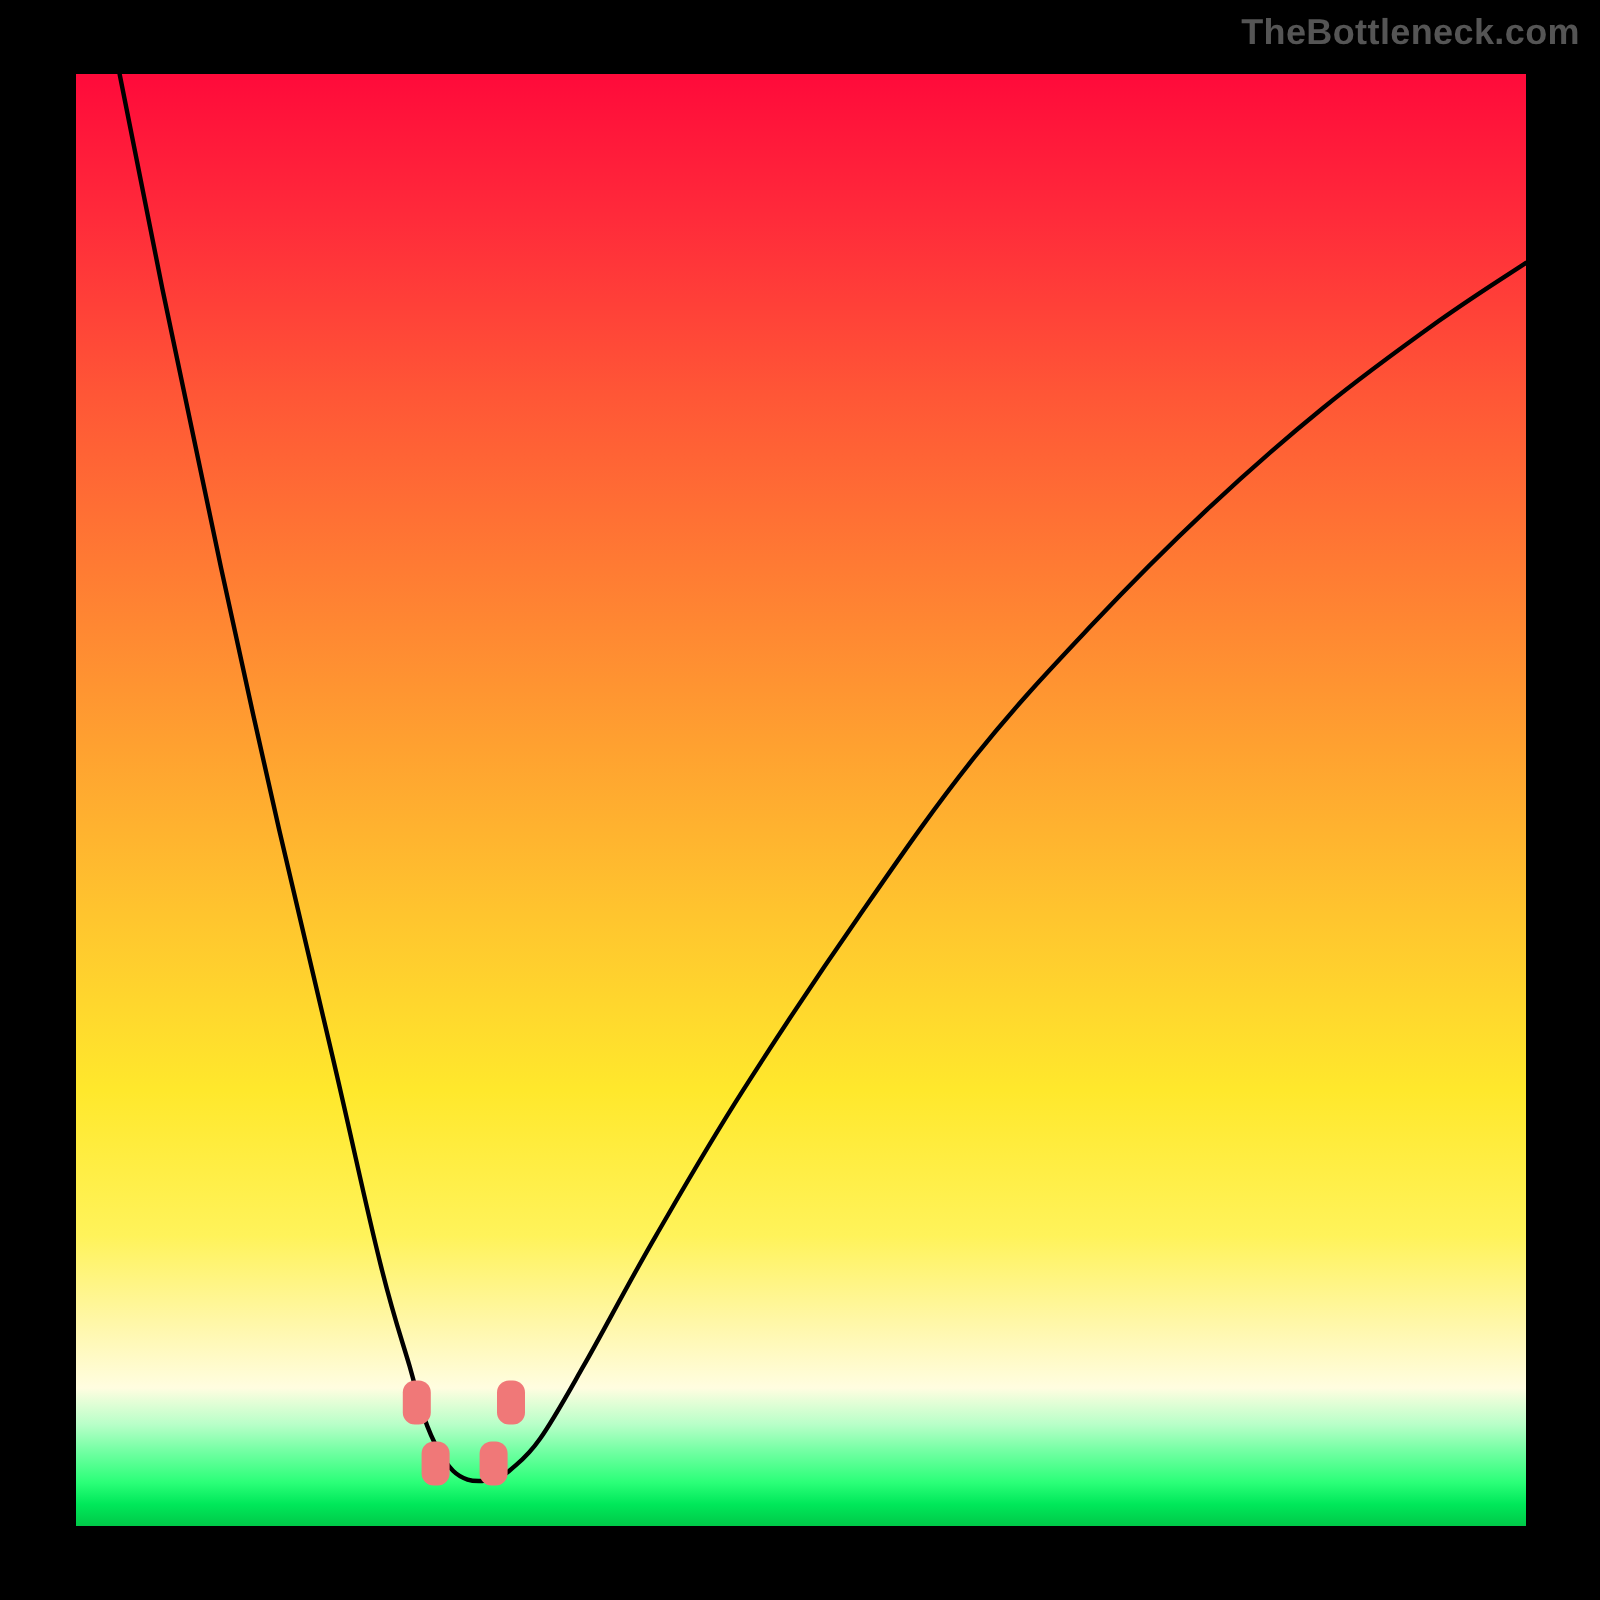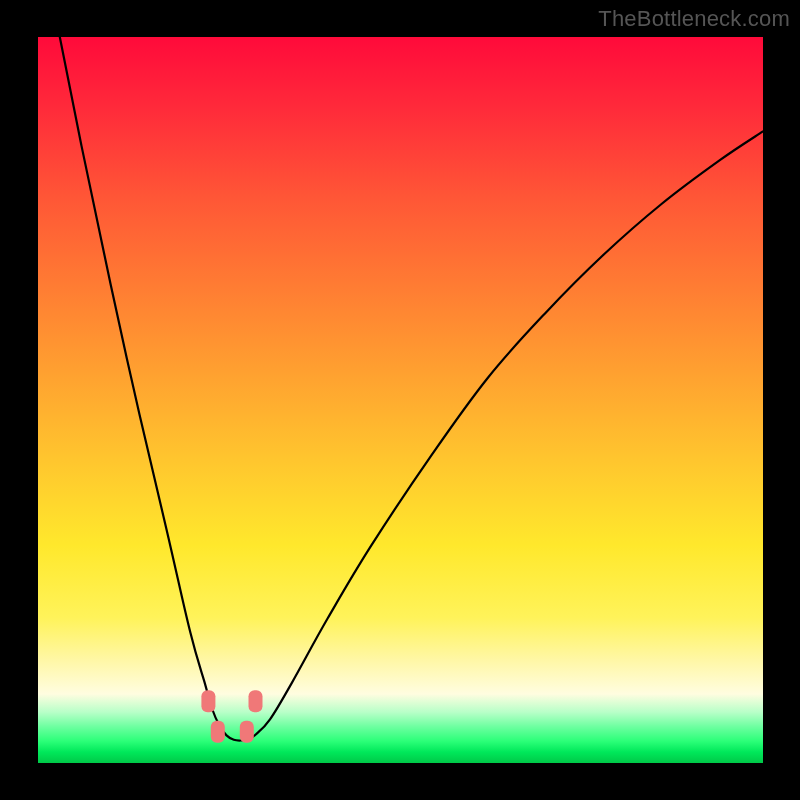--- a/index.html
+++ b/index.html
@@ -43,22 +43,22 @@
       #2bff78 97%,
       #00e85a 98.5%,
       #00c948 100%
     );
   }
   .watermark {
     position: absolute;
     top: 6px;
     right: 10px;
     color: #555;
-    font-size: 22px;
-    font-weight: 400;
+    font-size: 18px;
+    font-weight: 700;
     letter-spacing: 0.2px;
     user-select: none;
   }
   svg.curve {
     position: absolute;
     left: 0;
     top: 0;
     width: 725px;
     height: 726px;
     overflow: visible;

